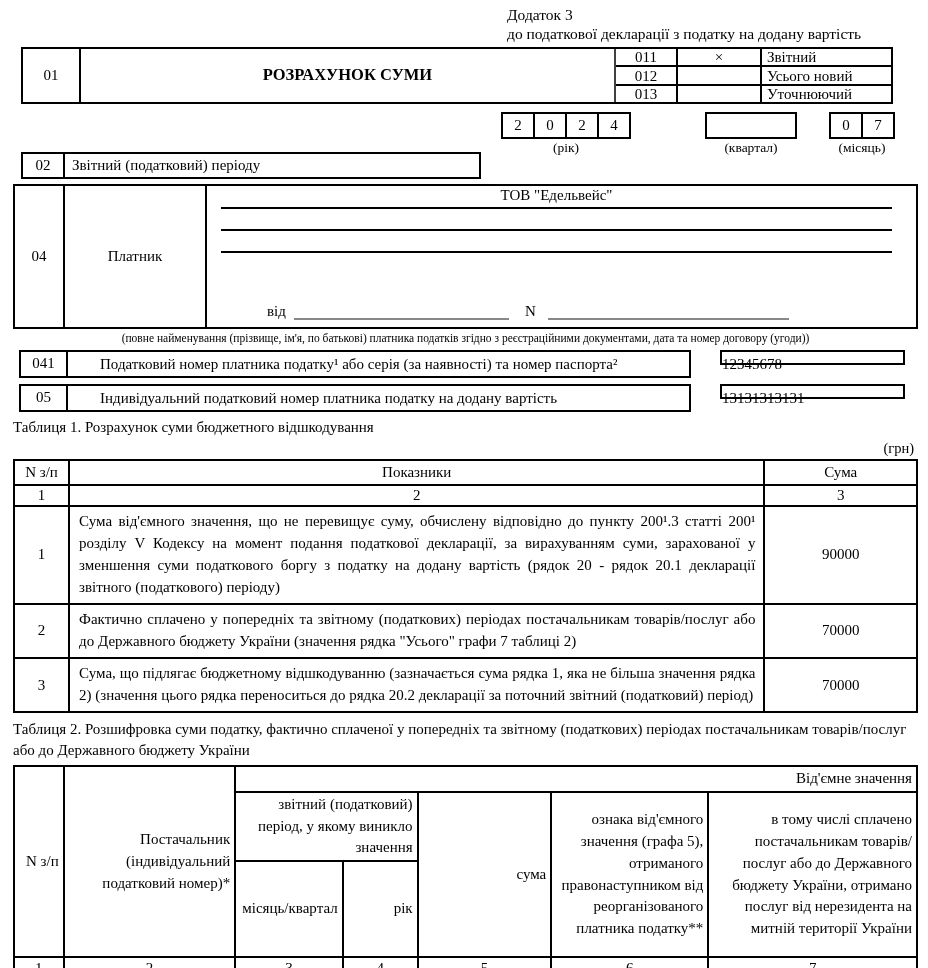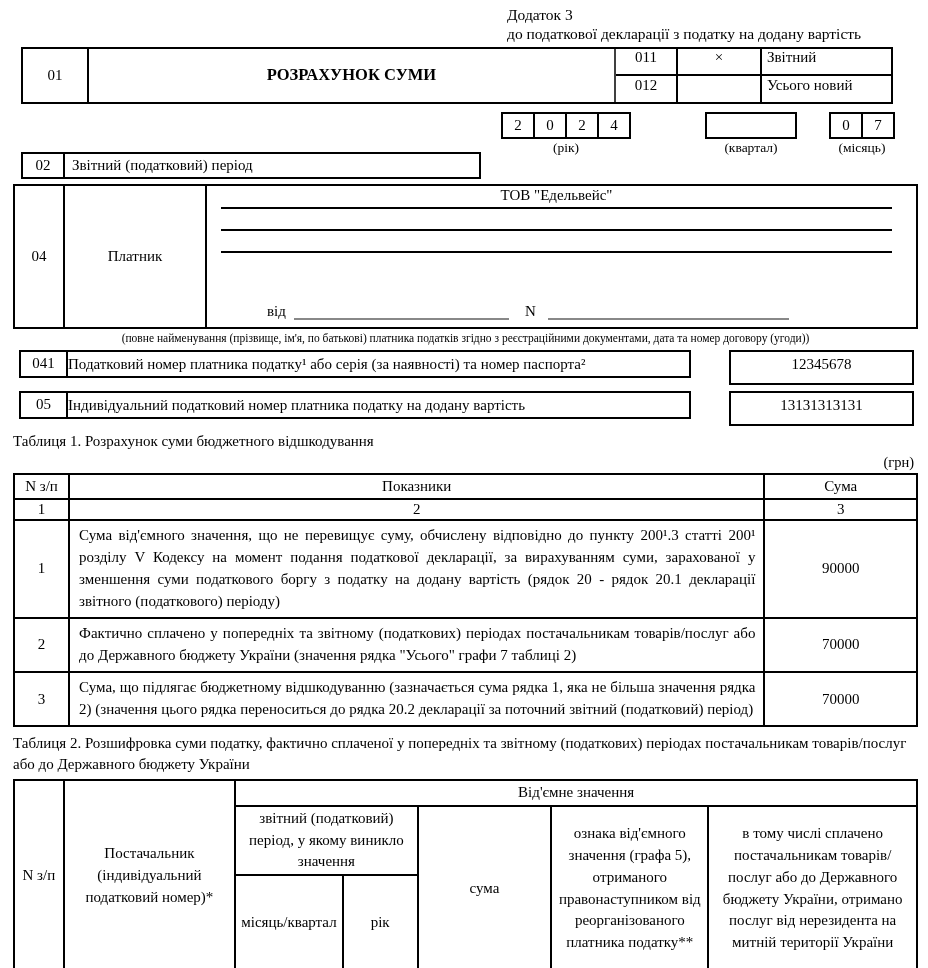--- a/index.html
+++ b/index.html
@@ -12,21 +12,21 @@
   .page { padding:5px 10px 0 13px; width:928px; }
 
   
   .appendix { margin-left:494px; line-height:1.25; font-size:15.5px; }
 
   
   .row01 { margin-left:8px; margin-top:3px; width:872px; height:57px;
            border:2px solid #000; display:flex; }
   .code-cell { border-right:2px solid #000; display:flex; align-items:center;
                justify-content:center; flex:0 0 auto; }
-  .row01 .code-cell { width:66px; }
+  .row01 .code-cell { width:58px; }
   .title-cell { flex:1; display:flex; flex-direction:column; justify-content:center;
                 text-align:center; font-weight:bold; font-size:16.5px; line-height:1.5; }
   .mini-table { width:277px; border-left:2px solid #404040; display:flex; flex-direction:column; }
   .mini-row { flex:1; display:flex; border-bottom:2px solid #000; }
   .mini-row:last-child { border-bottom:none; }
   .mini-code { width:62px; border-right:2px solid #000; text-align:center; line-height:16px; padding-top:0.5px;}
   .mini-mark { width:84px; border-right:2px solid #000; text-align:center; line-height:16px; padding-top:0.5px;}
   .mini-label { flex:1; padding-left:5px; line-height:16px; padding-top:0.5px;}
 
   
@@ -59,41 +59,41 @@
   .from-seg1 { flex:0 0 215px; border-bottom:2px solid #888; }
   .n-word { margin:0 12px 0 16px; }
   .from-seg2 { flex:1; border-bottom:2px solid #888; }
 
   .footnote { text-align:center; font-size:11.5px; margin:3px 0 4px 0; }
 
   
   .num-row { display:flex; margin-top:6px; align-items:stretch; }
   .label-box { margin-left:6px; width:672px; height:28px; border:2px solid #000; display:flex; }
   .label-box .code-cell { width:47px; }
-  .label-box .lb-text { flex:1; padding-left:0; line-height:24px; white-space:nowrap; overflow:hidden; }
-  .value-box { margin-left:auto; margin-right:4px; width:185px; height:35px; border:2px solid #000;
-               text-align:center; line-height:24px; }
+  .label-box .lb-text { flex:1; padding-left:0; line-height:24px; white-space:nowrap; overflow:hidden;margin-left:32px; }
+  .value-box { margin-left:auto; margin-right:13px; width:185px; height:15px; border:2px solid #000;
+               text-align:left; line-height:24px; }
 
   .t1-caption { margin-top:7px; }
   .grn-note { text-align:right; padding-right:4px; margin-top:4px; font-size:14.5px; }
 
   table { border-collapse:collapse; width:905px; }
   td { border:2px solid #000; vertical-align:middle; }
   .c { text-align:center; }
   .t1 { margin-top:2px; }
   .t1 .hrow td { height:25px; }
   .t1 .nrow td { height:21px; }
   .t1 .txt { padding:3px 8px 5px 9px; text-align:justify; line-height:1.47; }
   .t1 .sum { text-align:center;font-family:Liberation Serif, serif; }
 
   .t2-caption { margin-top:6px; line-height:1.4; width:900px; }
 
   .t2 { margin-top:4px; }
   .t2 td { padding:1px 4px; }
-  .t2 .hd { text-align:center; line-height:1.45;margin-top:45px; }
+  .t2 .hd { text-align:right; line-height:1.45;margin-top:45px; }
   .t2 .h-neg td { height:22px; }
   .t2 .h-mid > td { height:66px; }
   .t2 .h-sub td { height:96px; }
   .t2 .nrow td, .t2 .drow td { height:23px; text-align:center; }
 </style>
 </head>
 <body>
 
 <div class="page">
 
@@ -111,27 +111,32 @@
       <div class="mini-row">
         <div class="mini-code">011</div>
         <div class="mini-mark">×</div>
         <div class="mini-label">Звітний</div>
       </div>
       <div class="mini-row">
         <div class="mini-code">012</div>
         <div class="mini-mark"></div>
         <div class="mini-label">Усього новий</div>
       </div>
+      <div class="mini-row">
+        <div class="mini-code">013</div>
+        <div class="mini-mark"></div>
+        <div class="mini-label">Уточнюючий</div>
+      </div>
     </div>
   </div>
 
   <div class="row02">
     <div class="row02-box">
       <div class="code-cell">02</div>
-      <div class="row02-label">Звітний (податковий) період</div>
+      <div class="row02-label">Звітний (податковий) періоду</div>
     </div>
     <div class="grp grp-year">
       <div class="digit-row">
         <div class="digit-cell">2</div>
         <div class="digit-cell">0</div>
         <div class="digit-cell">2</div>
         <div class="digit-cell">4</div>
       </div>
       <div class="grp-label">(рік)</div>
     </div>

